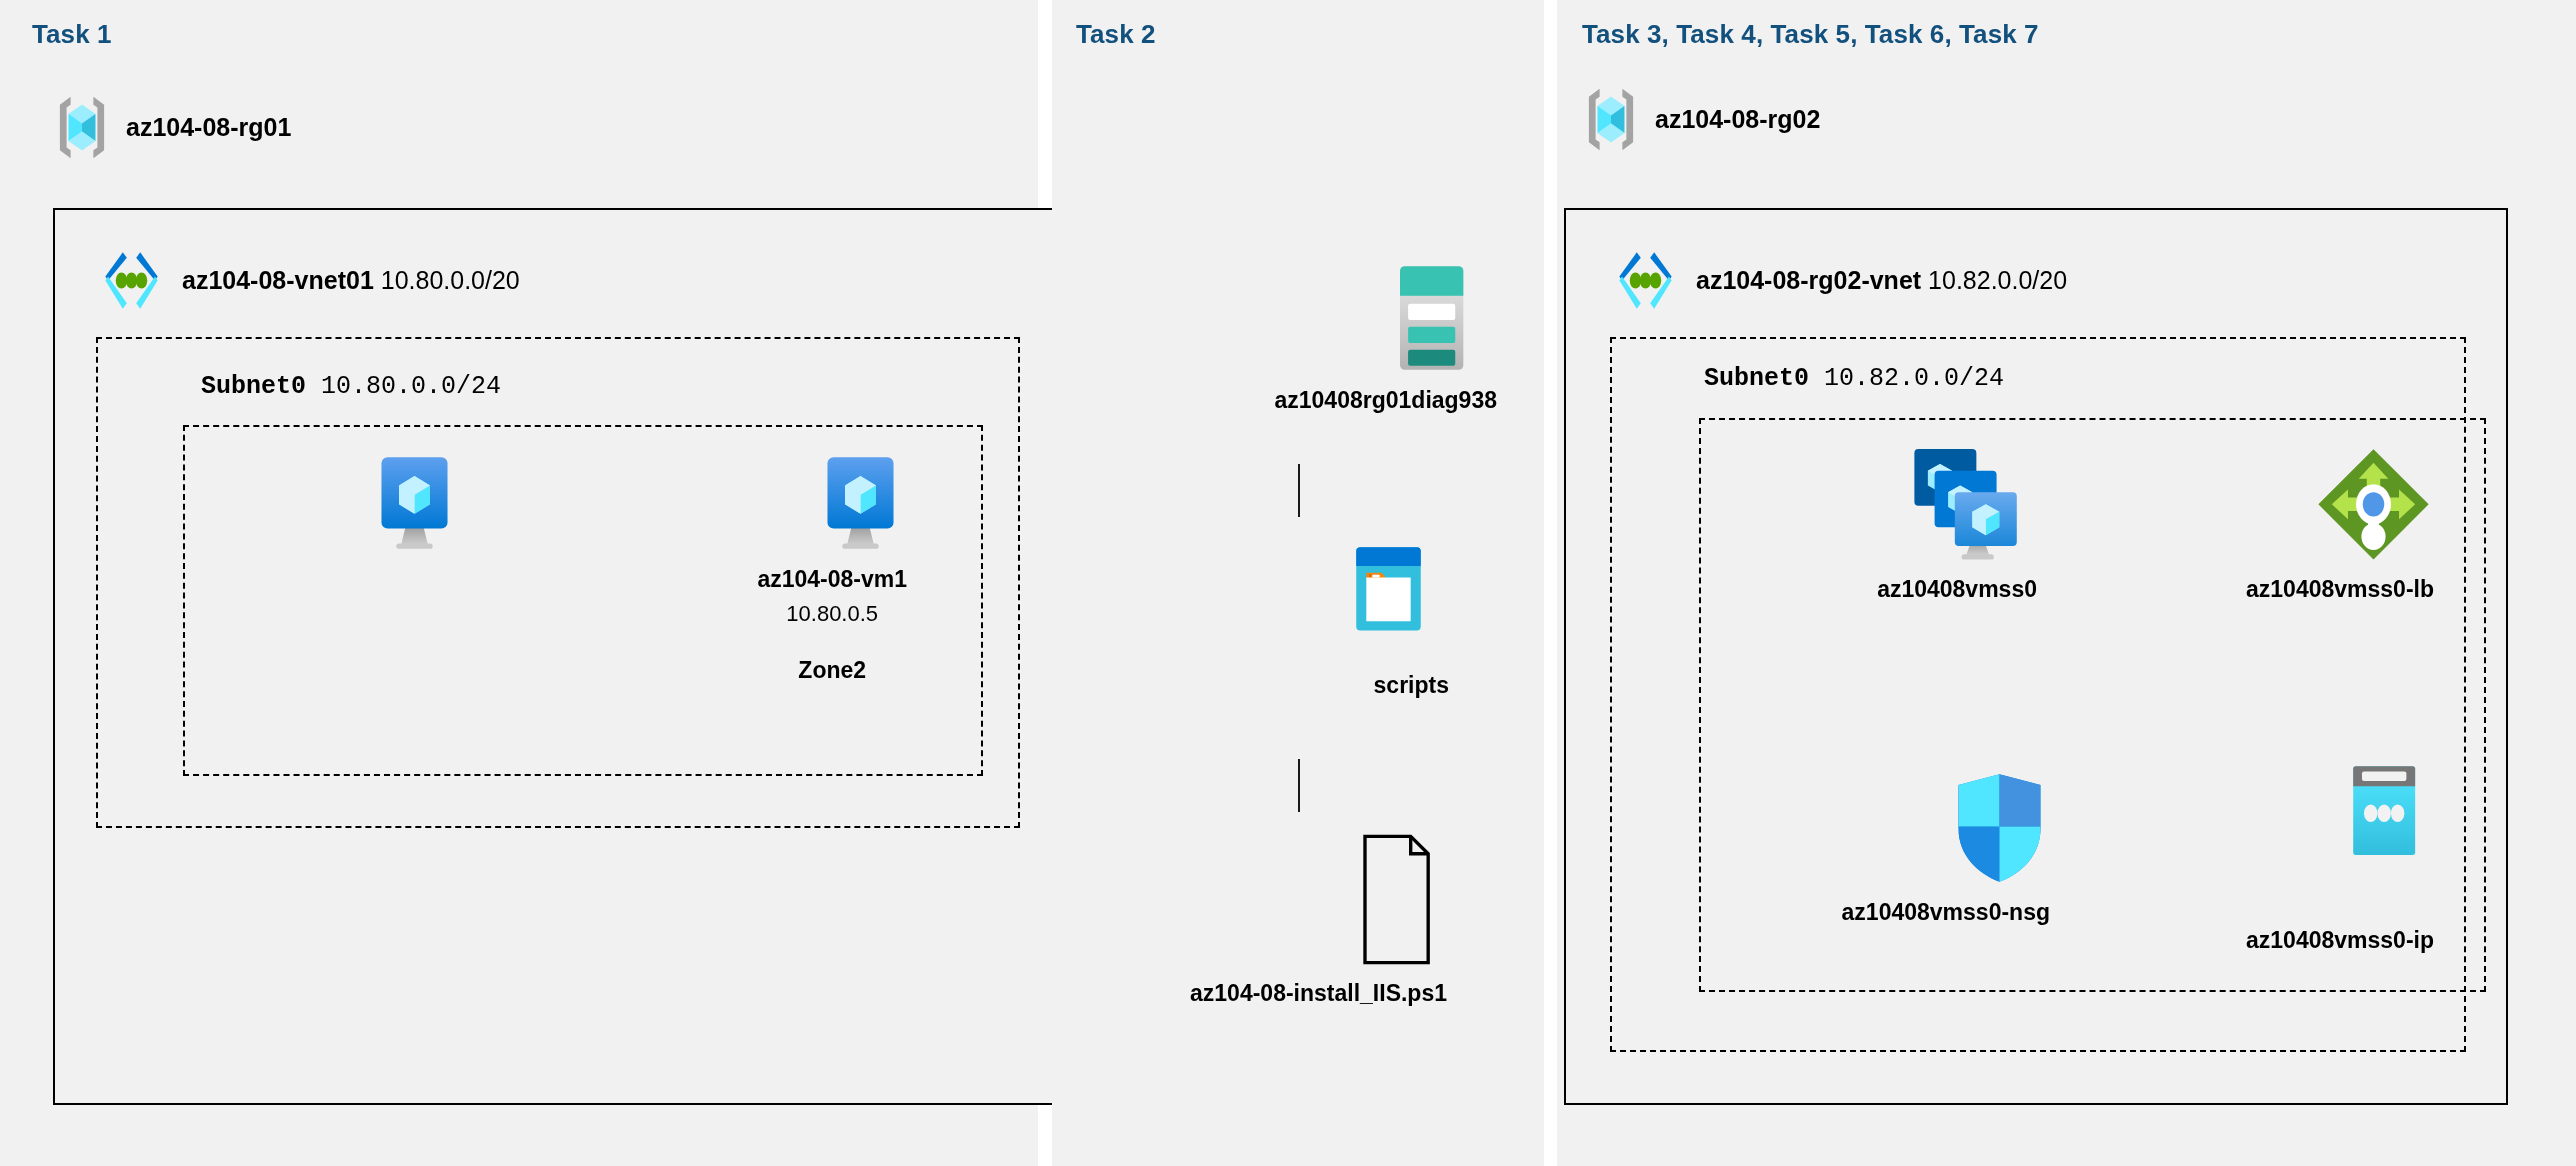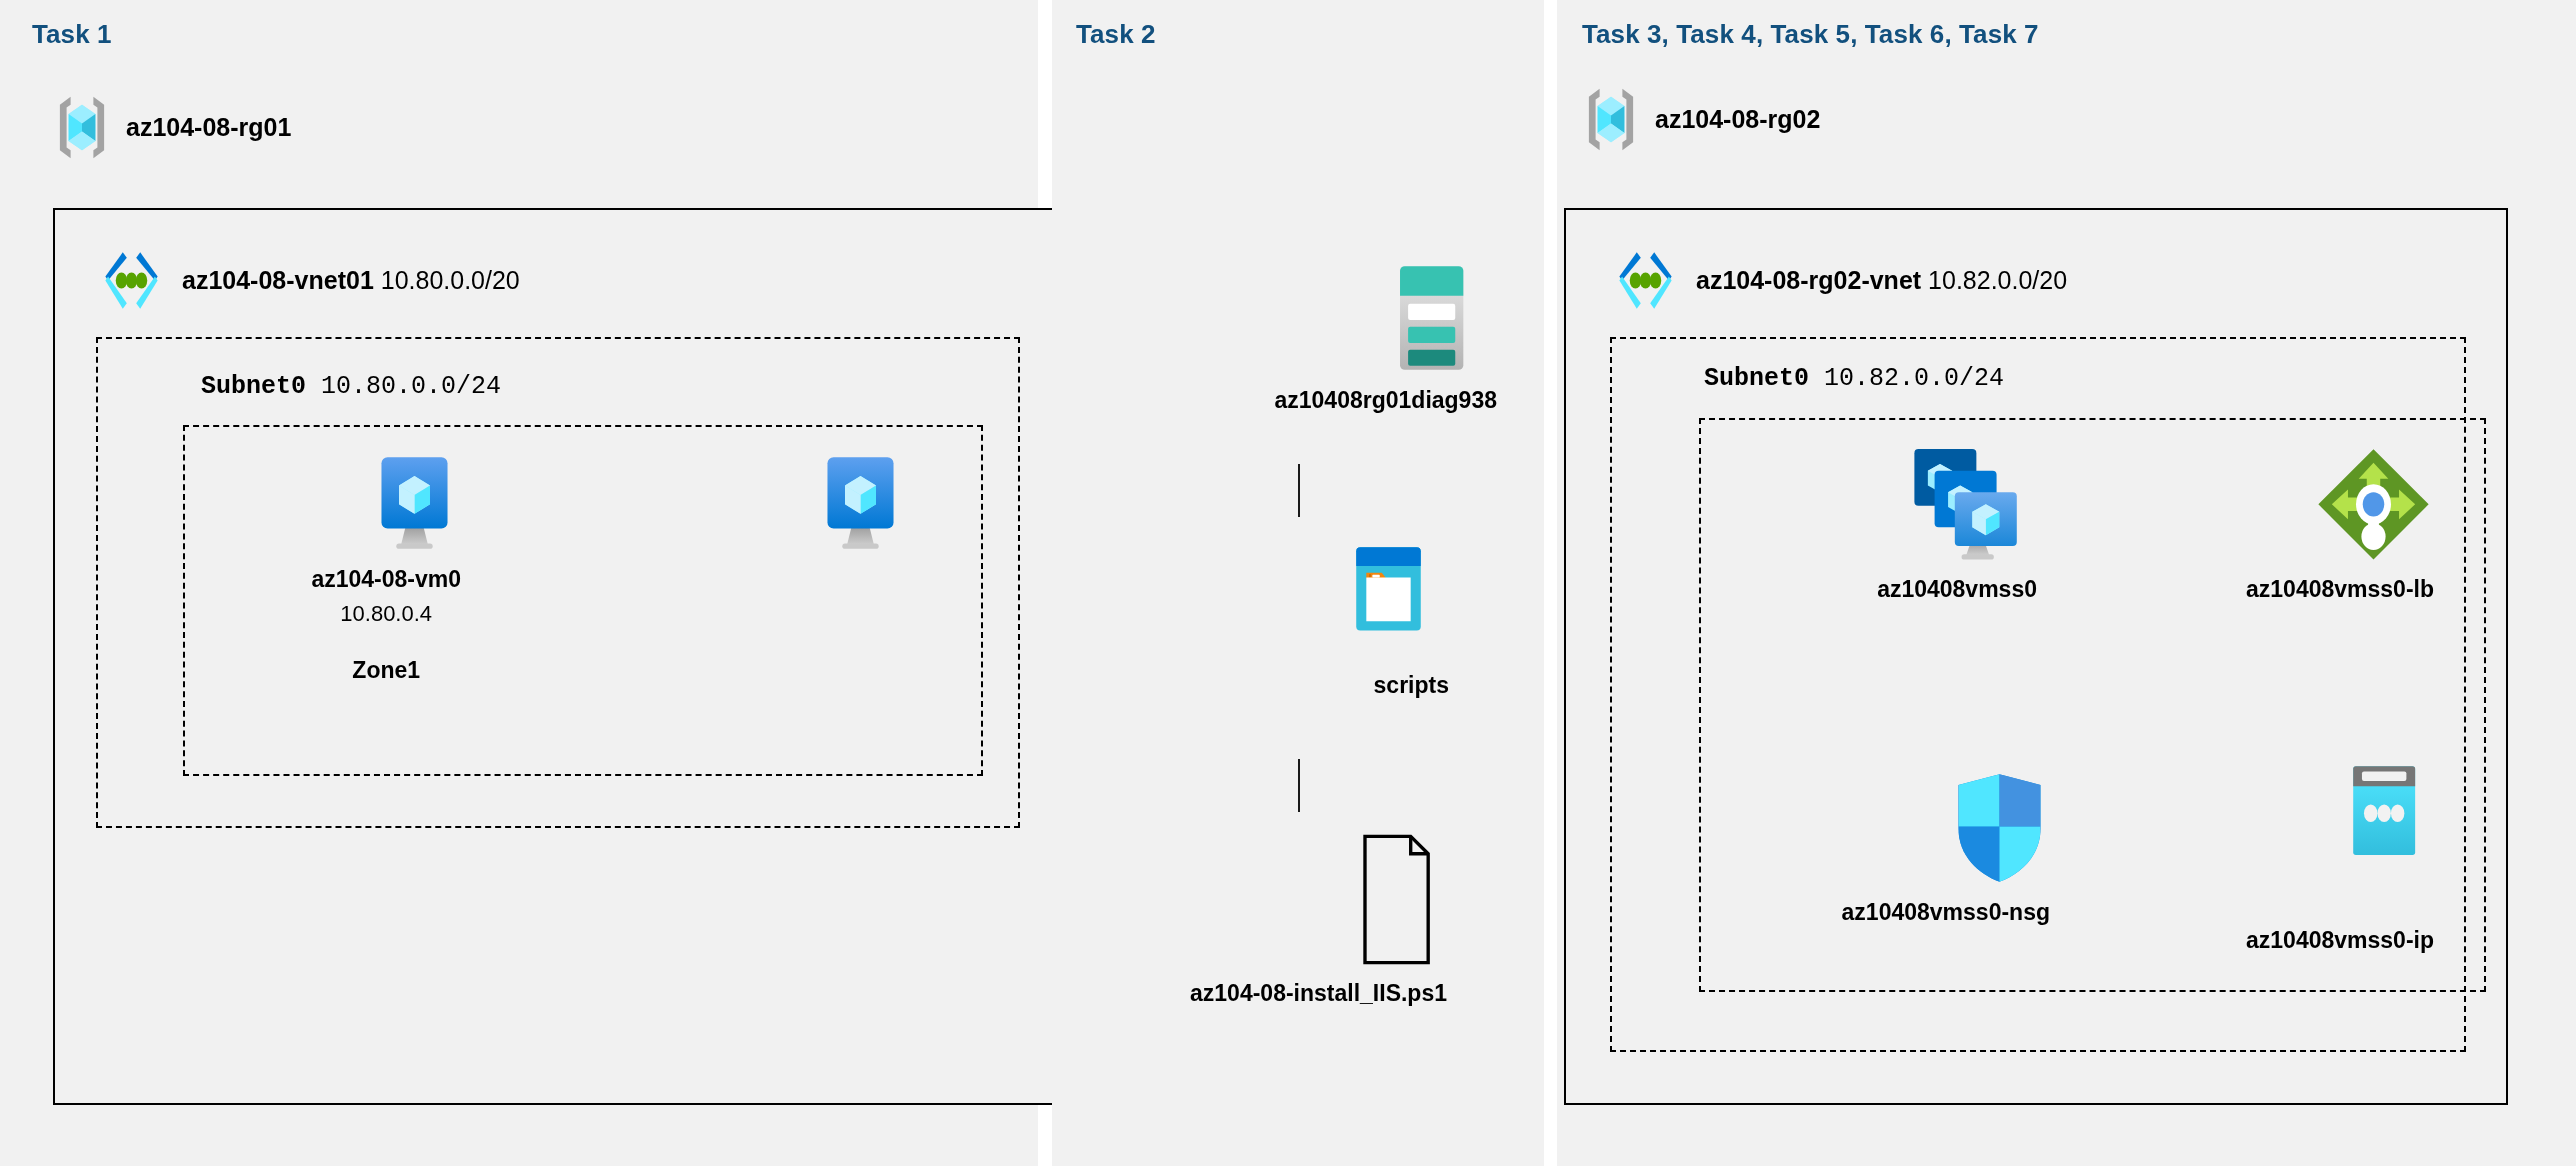--- a/index.html
+++ b/index.html
@@ -97,25 +97,20 @@
       </defs>
       <path d="M56 108 L82 108 L90 140 L48 140 Z" fill="url(#stand1)"></path>
       <rect x="42" y="134" width="54" height="8" rx="4" fill="#c9c9c9"></rect>
       <rect x="20" y="6" width="98" height="106" rx="9" fill="url(#vmg1)"></rect>
       <polygon points="69,34 92,48 92,76 69,90 46,76 46,48" fill="#9ceeff"></polygon>
       <polygon points="69,34 92,48 69,62 46,48" fill="#c3f1ff"></polygon>
       <polygon points="69,62 92,48 92,76 69,90" fill="#50e6ff"></polygon>
       <polygon points="69,62 46,48 46,76 69,90" fill="#c3f1ff"></polygon>
     </svg>
   </span>
-  <div class="cap">
-    <span>az104-08-vm0</span>
-    <span class="sub">10.80.0.4</span>
-    <span class="zone">Zone1</span>
-  </div>
 </div>
 
 <div class="node" style="left:705px;top:453px;width:202px;">
   <span class="icon">
     <svg width="93" height="100" viewBox="0 0 138 148">
       <defs>
         <linearGradient id="vmg2" x1="0" y1="0" x2="0" y2="1">
           <stop offset="0" stop-color="#5ea0ef"></stop>
             <stop offset="1" stop-color="#0078d4"></stop>
         </linearGradient>
@@ -126,20 +121,25 @@
       </defs>
       <path d="M56 108 L82 108 L90 140 L48 140 Z" fill="url(#stand2)"></path>
       <rect x="42" y="134" width="54" height="8" rx="4" fill="#c9c9c9"></rect>
       <rect x="20" y="6" width="98" height="106" rx="9" fill="url(#vmg2)"></rect>
       <polygon points="69,34 92,48 92,76 69,90 46,76 46,48" fill="#9ceeff"></polygon>
       <polygon points="69,34 92,48 69,62 46,48" fill="#c3f1ff"></polygon>
       <polygon points="69,62 92,48 92,76 69,90" fill="#50e6ff"></polygon>
       <polygon points="69,62 46,48 46,76 69,90" fill="#c3f1ff"></polygon>
     </svg>
   </span>
+  <div class="cap">
+    <span>az104-08-vm1</span>
+    <span class="sub">10.80.0.5</span>
+    <span class="zone">Zone2</span>
+  </div>
 </div>
 
 <div class="panel" style="left:1052px;top:0px;width:492px;height:1166px;"></div>
 
 <div class="task-title" style="left:1076px;top:19px;">Task 2</div>
 
 <div class="node" style="left:1099px;top:262px;width:398px;">
   <span class="icon">
     <svg width="132" height="112" viewBox="0 0 196 166">
       <defs>

